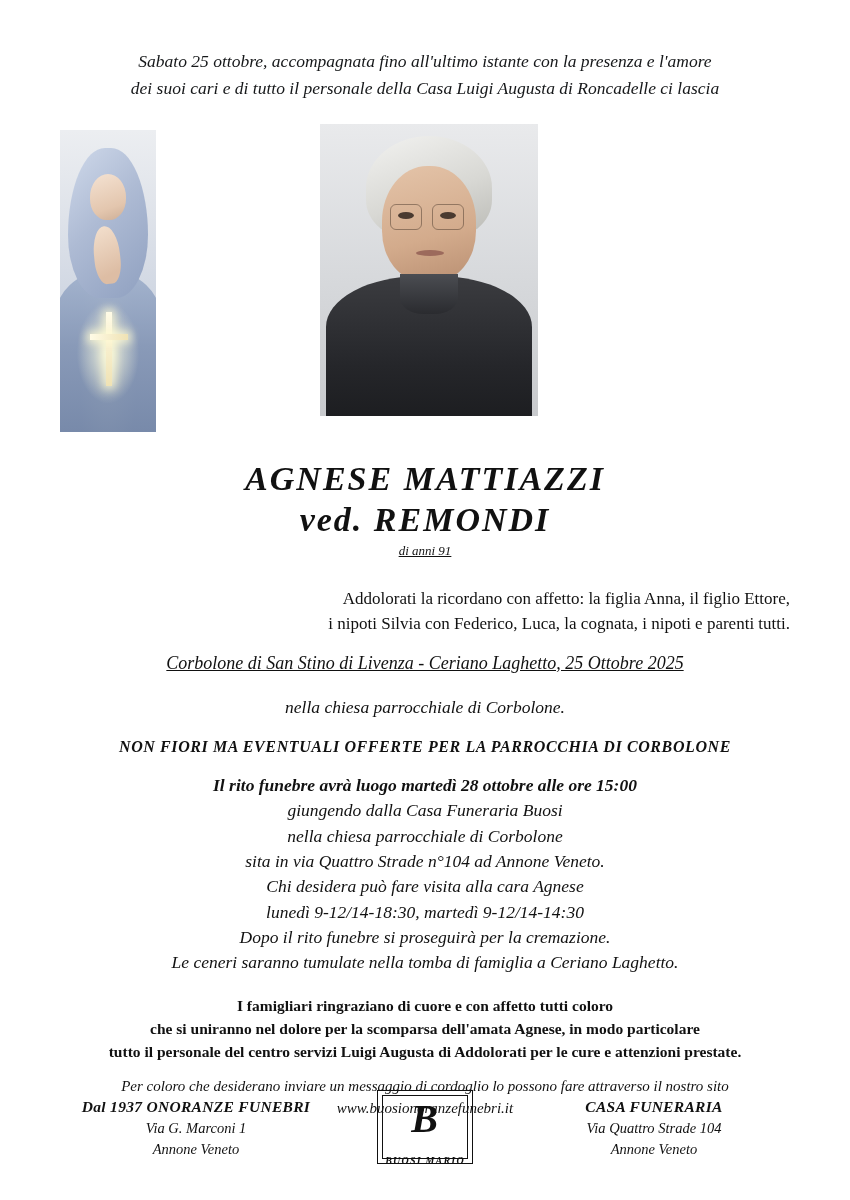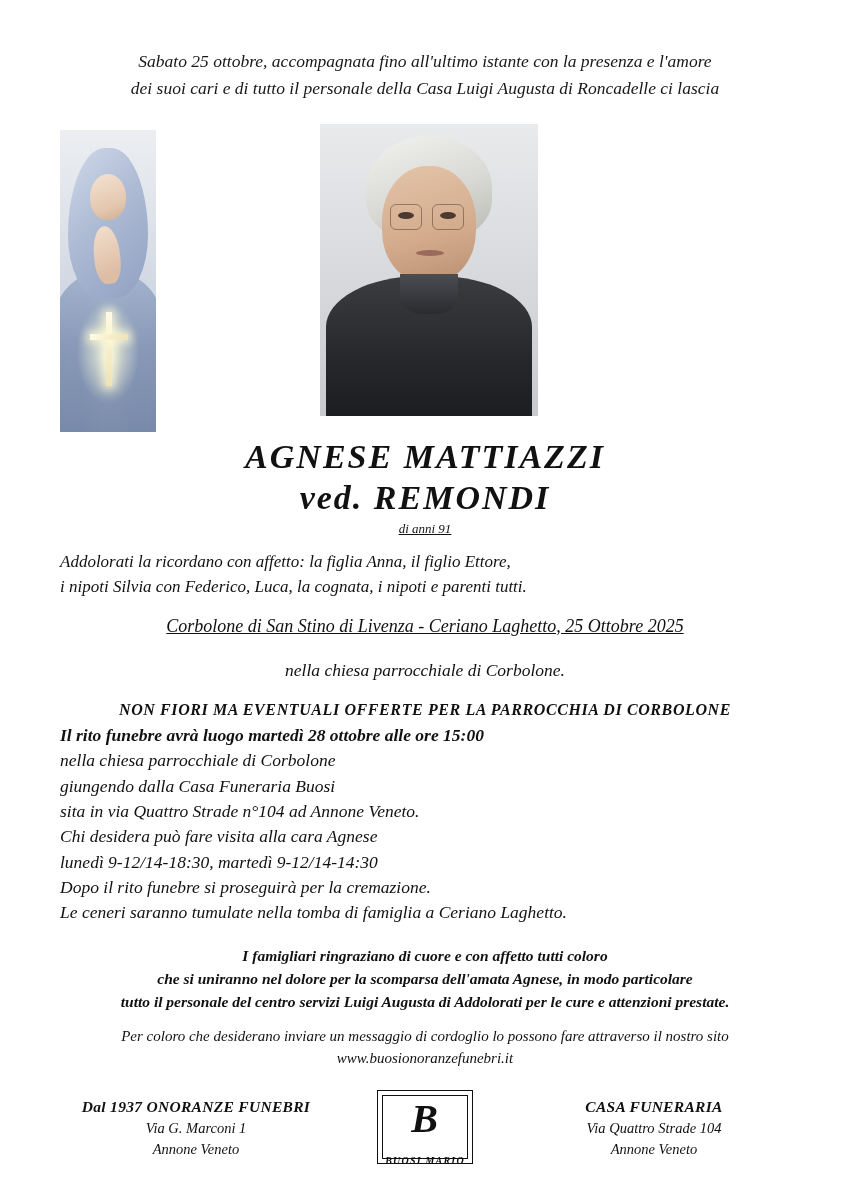--- a/index.html
+++ b/index.html
@@ -163,21 +163,21 @@
     position: absolute;
     left: 80px; top: 150px;
     width: 58px; height: 40px;
     background: linear-gradient(180deg,#4b4d52,#2a2b2f);
     border-radius: 0 0 40% 40%;
   }
 
   
   .name {
     text-align: center;
-    margin-top: 2px;
+    margin-top: 24px;
   }
   .name .l1 {
     font-size: 34px;
     font-weight: bold;
     font-style: italic;
     letter-spacing: 2px;
     line-height: 1.22;
   }
   .name .l2 {
     font-size: 34px;
@@ -188,23 +188,22 @@
   }
   .age {
     text-align: center;
     font-size: 13px;
     font-style: italic;
     text-decoration: underline;
     margin-top: 2px;
   }
 
   .block {
-    text-align: left;
-    margin-top: 12px;
-    font-style: italic;
+    text-align: right;
+    margin-top: 27px;
     font-size: 17px;
     line-height: 1.5;
   }
 
   .place {
     text-align: center;
     font-style: italic;
     font-size: 18px;
     text-decoration: underline;
     margin-top: 16px;
@@ -222,33 +221,33 @@
   .offerte {
     text-align: center;
     margin-top: 18px;
     font-size: 16px;
     font-weight: bold;
     font-style: italic;
     letter-spacing: 0.6px;
   }
 
   .rite {
-    margin-top: 4px;
+    text-align: center;
+    margin-top: 17px;
     font-size: 17.5px;
     font-style: italic;
     line-height: 1.45;
   }
   .rite .b { font-weight: bold; }
 
   .thanks {
     text-align: center;
     margin-top: 18px;
     font-size: 15.5px;
     font-weight: bold;
-    font-style: italic;
     line-height: 1.5;
   }
 
   .site {
     text-align: center;
     margin-top: 11px;
     font-size: 15px;
     font-style: italic;
     line-height: 1.5;
   }
@@ -360,22 +359,22 @@
   <div class="place">Corbolone di San Stino di Livenza - Ceriano Laghetto, 25 Ottobre 2025</div>
 
   <div class="rosary">
     <div>nella chiesa parrocchiale di Corbolone.</div>
   </div>
 
   <div class="offerte">NON FIORI MA EVENTUALI OFFERTE PER LA PARROCCHIA DI CORBOLONE</div>
 
   <div class="rite">
     <div class="b">Il rito funebre avrà luogo martedì 28 ottobre alle ore 15:00</div>
+    <div>giungendo dalla Casa Funeraria Buosi</div>
     <div>nella chiesa parrocchiale di Corbolone</div>
-    <div>giungendo dalla Casa Funeraria Buosi</div>
     <div>sita in via Quattro Strade n°104 ad Annone Veneto.</div>
     <div>Chi desidera può fare visita alla cara Agnese</div>
     <div>lunedì 9-12/14-18:30, martedì 9-12/14-14:30</div>
     <div>Dopo il rito funebre si proseguirà per la cremazione.</div>
     <div>Le ceneri saranno tumulate nella tomba di famiglia a Ceriano Laghetto.</div>
   </div>
 
   <div class="thanks">
     <div>I famigliari ringraziano di cuore e con affetto tutti coloro</div>
     <div>che si uniranno nel dolore per la scomparsa dell'amata Agnese, in modo particolare</div>

